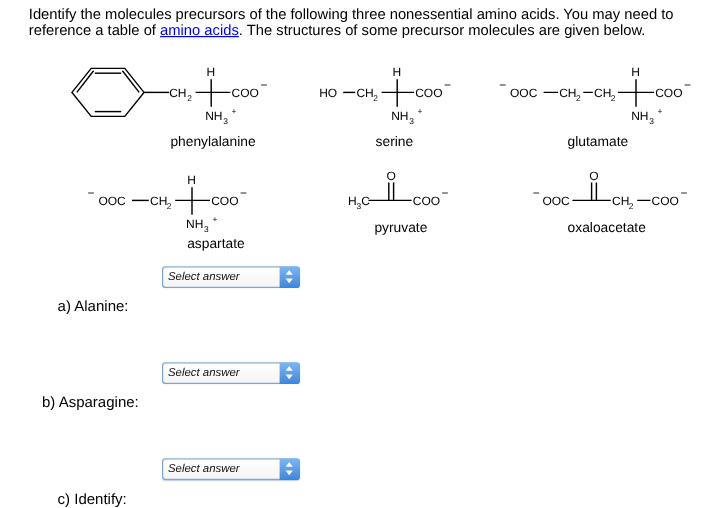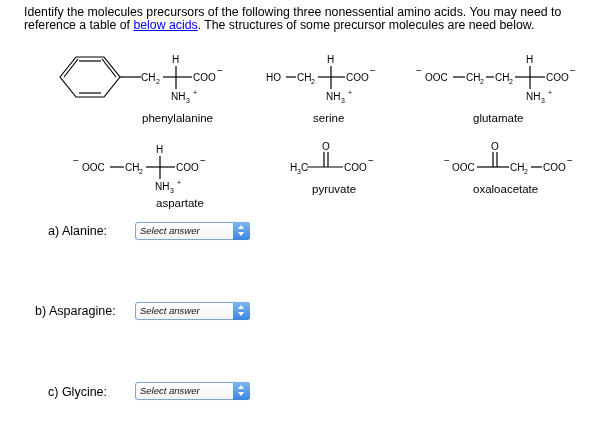--- a/index.html
+++ b/index.html
@@ -5,37 +5,37 @@
   html, body { margin:0; padding:0; background:#ffffff; }
   body { width:601px; height:423px; position:relative; overflow:hidden;
          font-family:"Liberation Sans", sans-serif; color:#000; }
   .intro { position:absolute; left:24px; top:6px; width:570px; font-size:12.3px; line-height:13px; }
   .intro a { color:#0000ee; text-decoration:underline; cursor:pointer; }
   .chem { position:absolute; left:0; top:0; }
   .chem text { font-family:"Liberation Sans", sans-serif; fill:#000; }
   .t { font-size:10px; }
   .sub { font-size:7px; }
   .name { font-size:11.5px; }
-  .q-label { position:absolute; font-size:12.5px; }
+  .q-label { position:absolute; font-size:12.5px;margin-top:24px; }
   .select { position:absolute; width:115px; height:18px; box-sizing:border-box;
             border:1px solid #7fa6cc; border-radius:3px; background:linear-gradient(#ffffff,#f4f4f4);
             box-shadow:0 0 1px rgba(80,130,200,0.4); cursor:pointer; }
   .select .val { position:absolute; left:4px; top:2px; font-size:9.5px; font-style:italic; color:#111; }
   .select .arrow { position:absolute; right:-1px; top:-1px; width:17px; height:18px; box-sizing:border-box;
                    border-radius:0 3px 3px 0; background:linear-gradient(#7fb6f2,#3d86dd); }
   .select .arrow .up { position:absolute; left:5px; top:3px; width:0; height:0;
                        border-left:3px solid transparent; border-right:3px solid transparent; border-bottom:4px solid #fff; }
   .select .arrow .dn { position:absolute; left:5px; top:10px; width:0; height:0;
                        border-left:3px solid transparent; border-right:3px solid transparent; border-top:4px solid #fff; }
 </style>
 </head>
 <body>
 
 <div class="intro">
-  <span>Identify the molecules precursors of the following three nonessential amino acids. You may need to reference a table of </span><a>below acids</a><span>. The structures of some precursor molecules are need below.</span>
+  <span>Identify the molecules precursors of the following three nonessential amino acids. You may need to reference a table of </span><a>amino acids</a><span>. The structures of some precursor molecules are given below.</span>
 </div>
 
 <svg class="chem" width="601" height="215" viewBox="0 0 601 215">
   <g stroke="#000" stroke-width="1.2" fill="none">
 
     <g>
       <polygon points="60,77 76,57 104,57 120,77 104,97 76,97"></polygon>
       <line x1="79" y1="61" x2="101" y2="61"></line>
       <line x1="64" y1="77" x2="78" y2="59"></line>
       <line x1="79" y1="93" x2="101" y2="93"></line>
@@ -145,20 +145,20 @@
 
 <div class="q-label" style="left:35px; top:304px;">b) Asparagine:</div>
 <div class="select" style="left:135px; top:302px;">
   <span class="val">Select answer</span>
   <span class="arrow">
       <span class="up"></span>
       <span class="dn"></span>
     </span>
 </div>
 
-<div class="q-label" style="left:48px; top:385px;">c) Glycine:</div>
+<div class="q-label" style="left:48px; top:385px;">c) Identify:</div>
 <div class="select" style="left:135px; top:382px;">
   <span class="val">Select answer</span>
   <span class="arrow">
       <span class="up"></span>
       <span class="dn"></span>
     </span>
 </div>
 
 </body></html>

